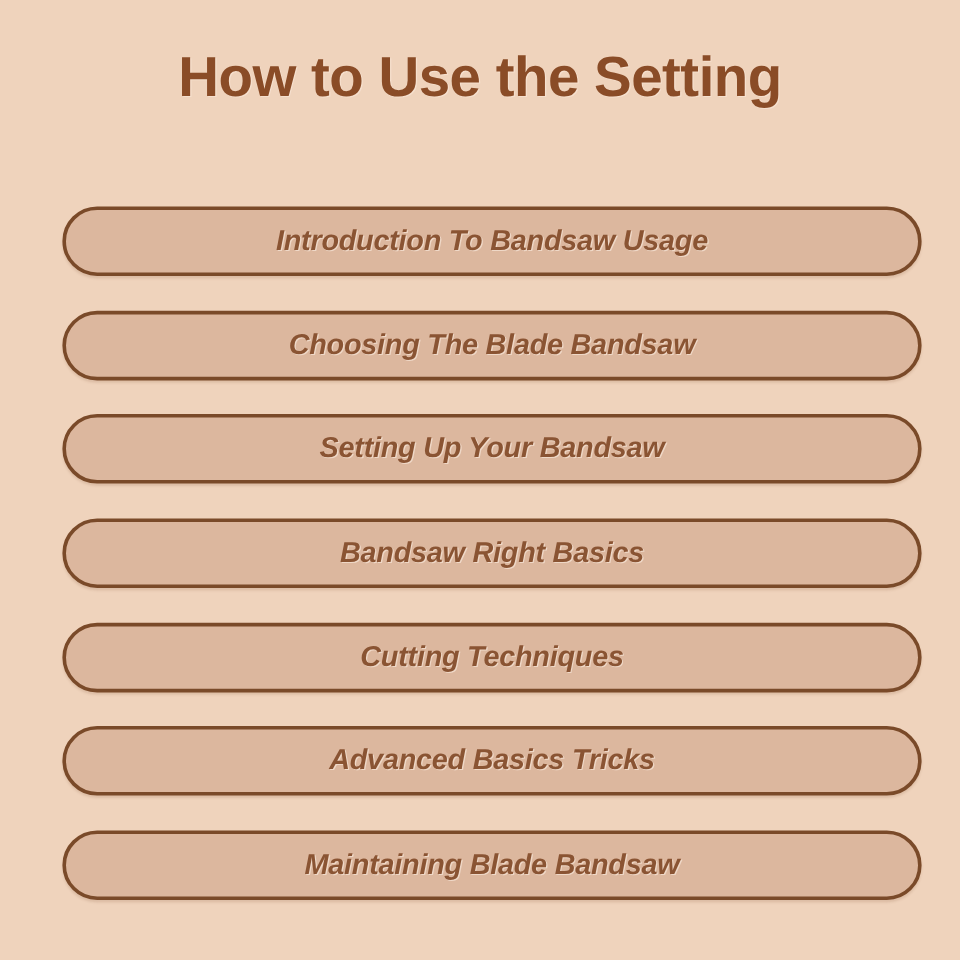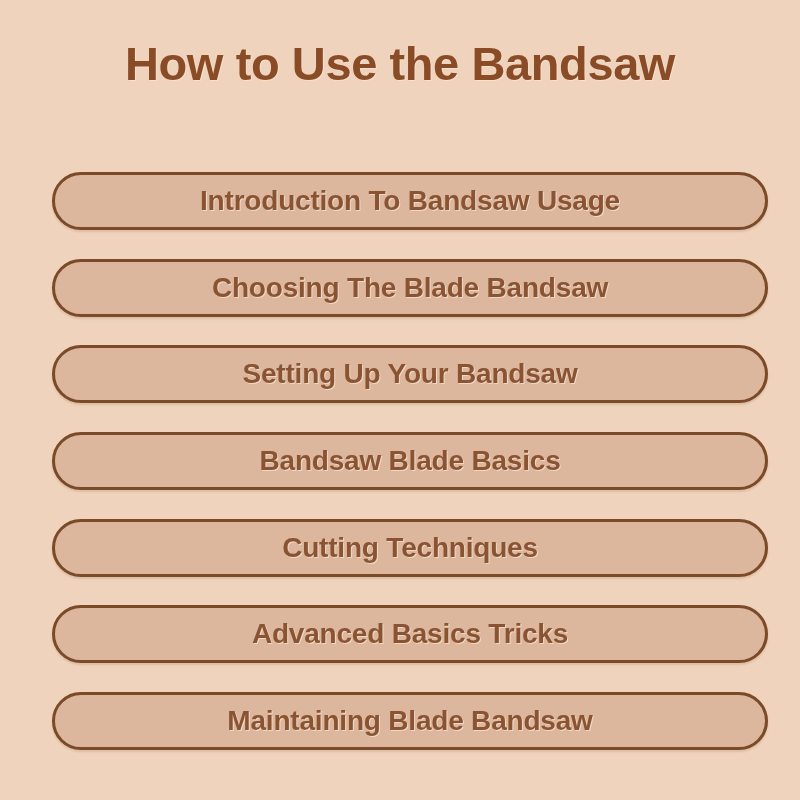--- a/index.html
+++ b/index.html
@@ -51,52 +51,53 @@
     display: flex;
     align-items: center;
     justify-content: center;
     box-shadow: 0 2px 2px rgba(122, 74, 41, 0.16);
   }
   .step-pill:last-child {
     margin-bottom: 0;
   }
   .step-label {
     font-family: "Liberation Sans", sans-serif;
-    font-size: 28px;
+    font-size: 24px;
     font-weight: bold;
     letter-spacing: -0.2px;
     color: #8a5433;
     text-shadow: 1px 1px 0 rgba(255, 244, 234, 0.55);
     white-space: nowrap;
     line-height: 1;
+    font-style: italic;
   }
 </style>
 </head>
 <body>
 
 <div id="infographic">
 
-  <div id="page-title">How to Use the Bandsaw</div>
+  <div id="page-title">How to Use the Setting</div>
 
   <div id="steps-list">
 
     <div class="step-pill">
       <span class="step-label">Introduction To Bandsaw Usage</span>
     </div>
 
     <div class="step-pill">
       <span class="step-label">Choosing The Blade Bandsaw</span>
     </div>
 
     <div class="step-pill">
       <span class="step-label">Setting Up Your Bandsaw</span>
     </div>
 
     <div class="step-pill">
-      <span class="step-label">Bandsaw Blade Basics</span>
+      <span class="step-label">Bandsaw Right Basics</span>
     </div>
 
     <div class="step-pill">
       <span class="step-label">Cutting Techniques</span>
     </div>
 
     <div class="step-pill">
       <span class="step-label">Advanced Basics Tricks</span>
     </div>
 

